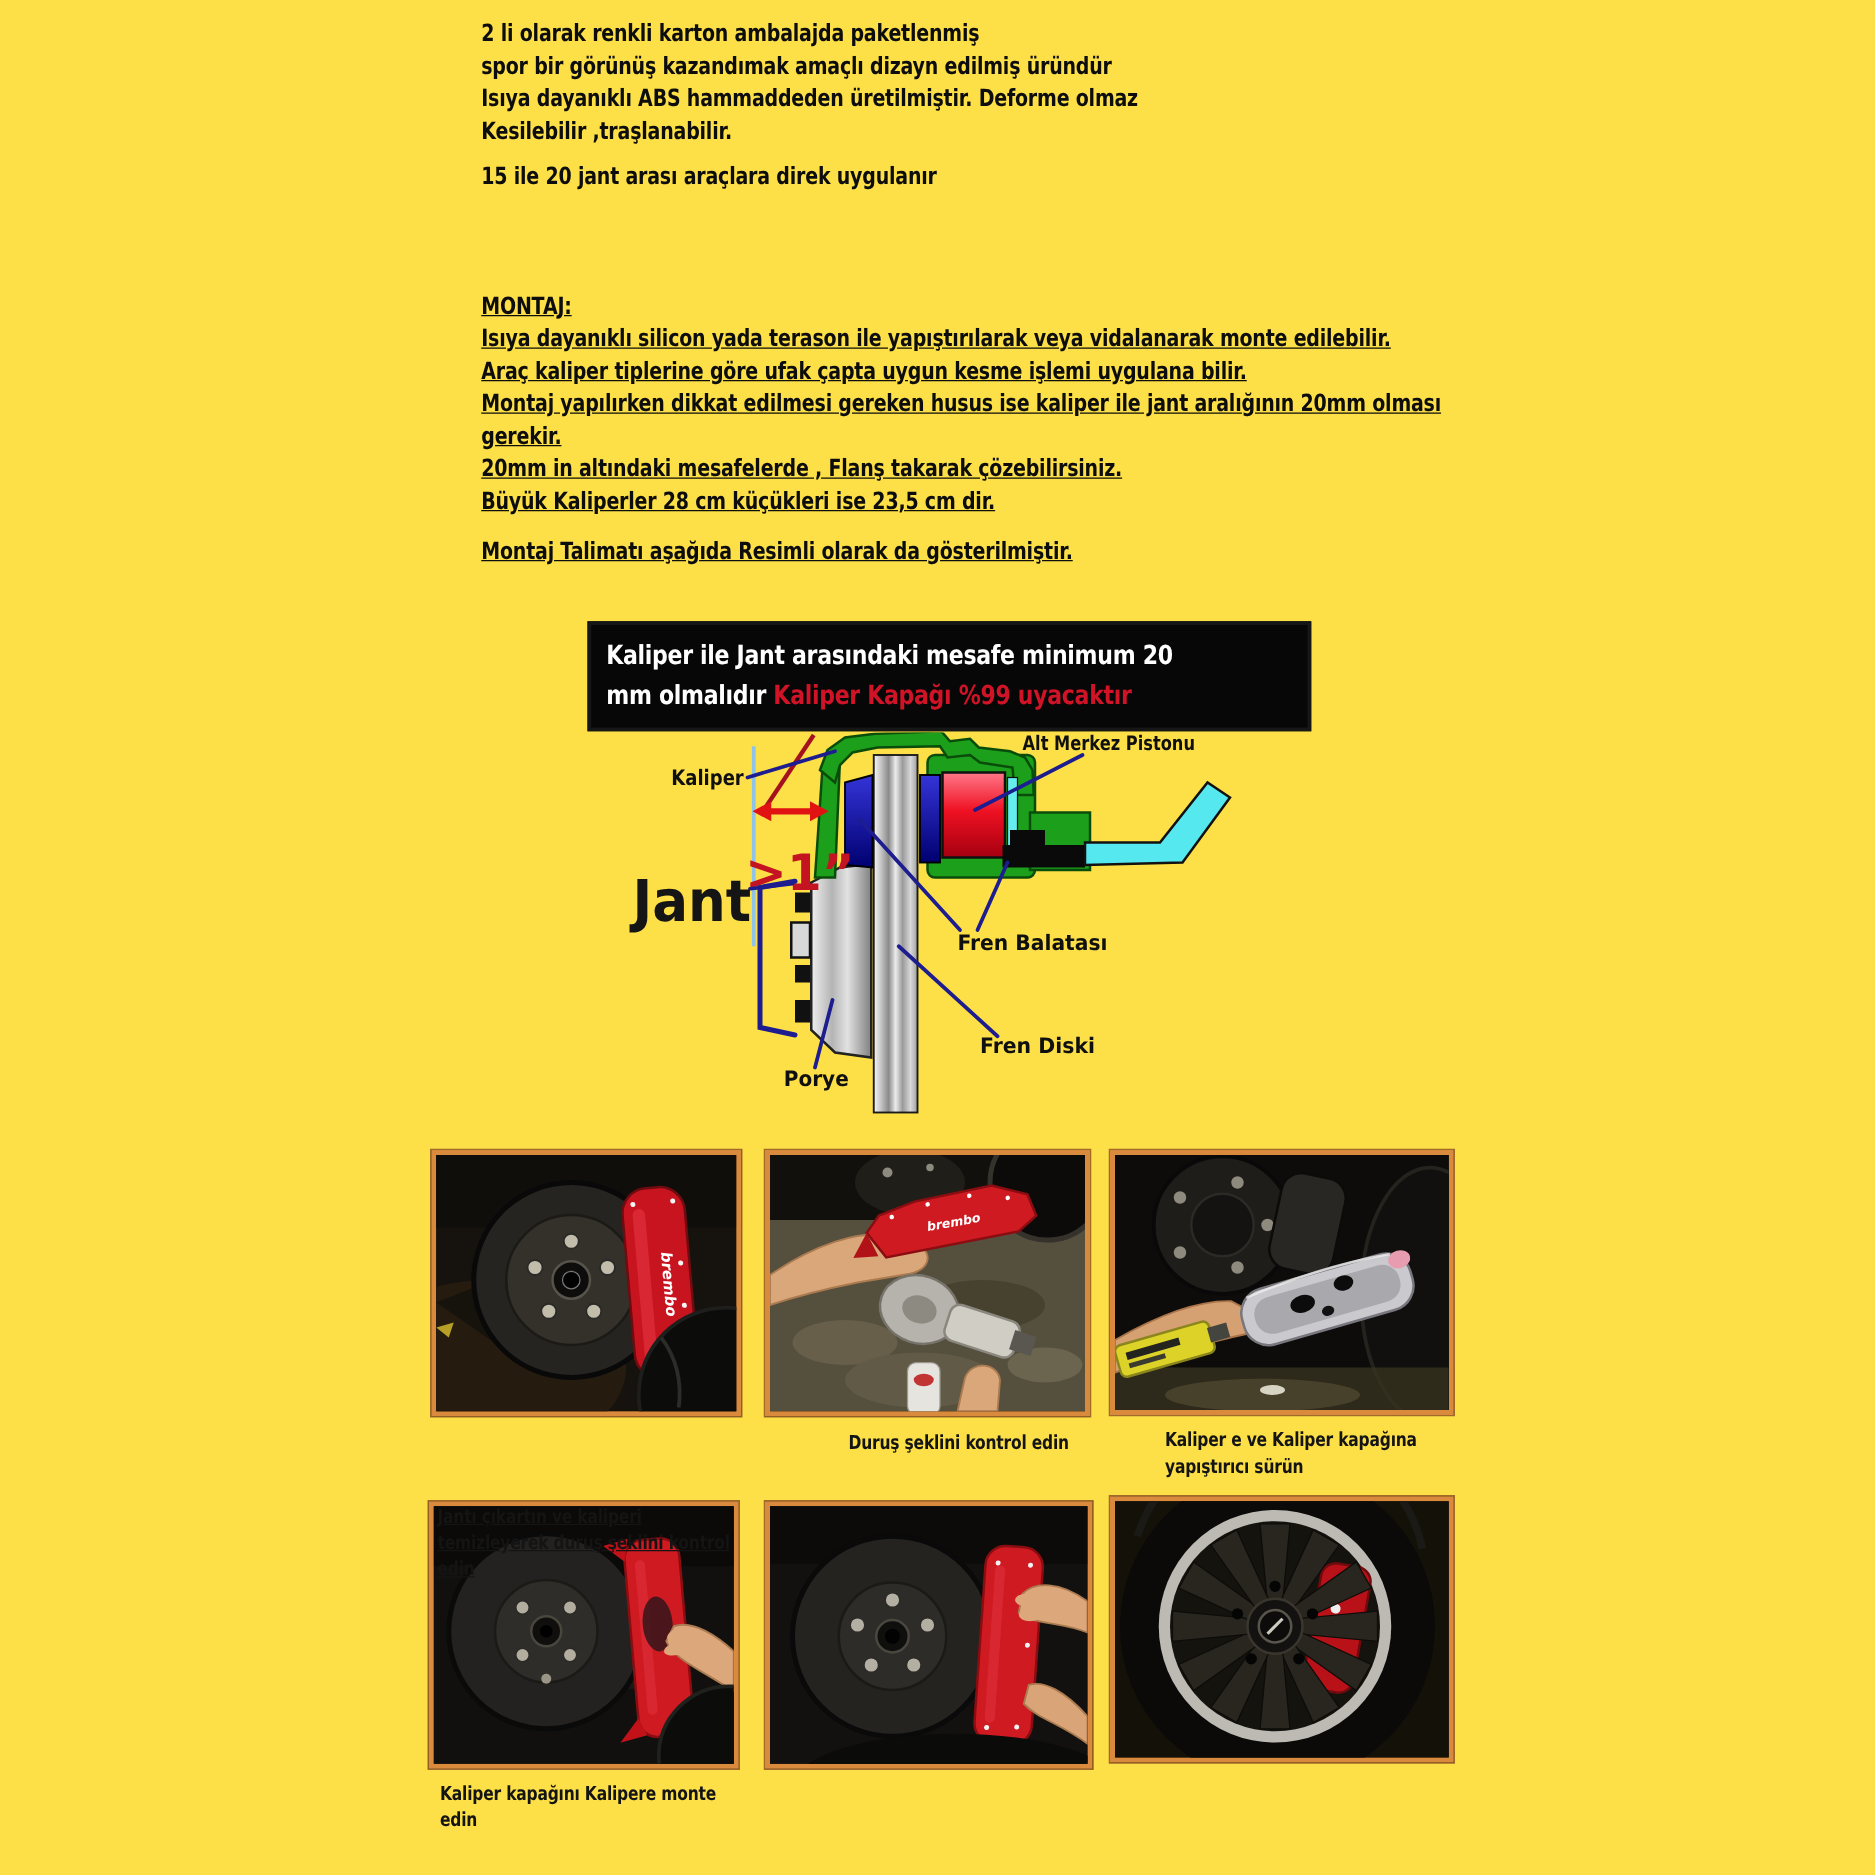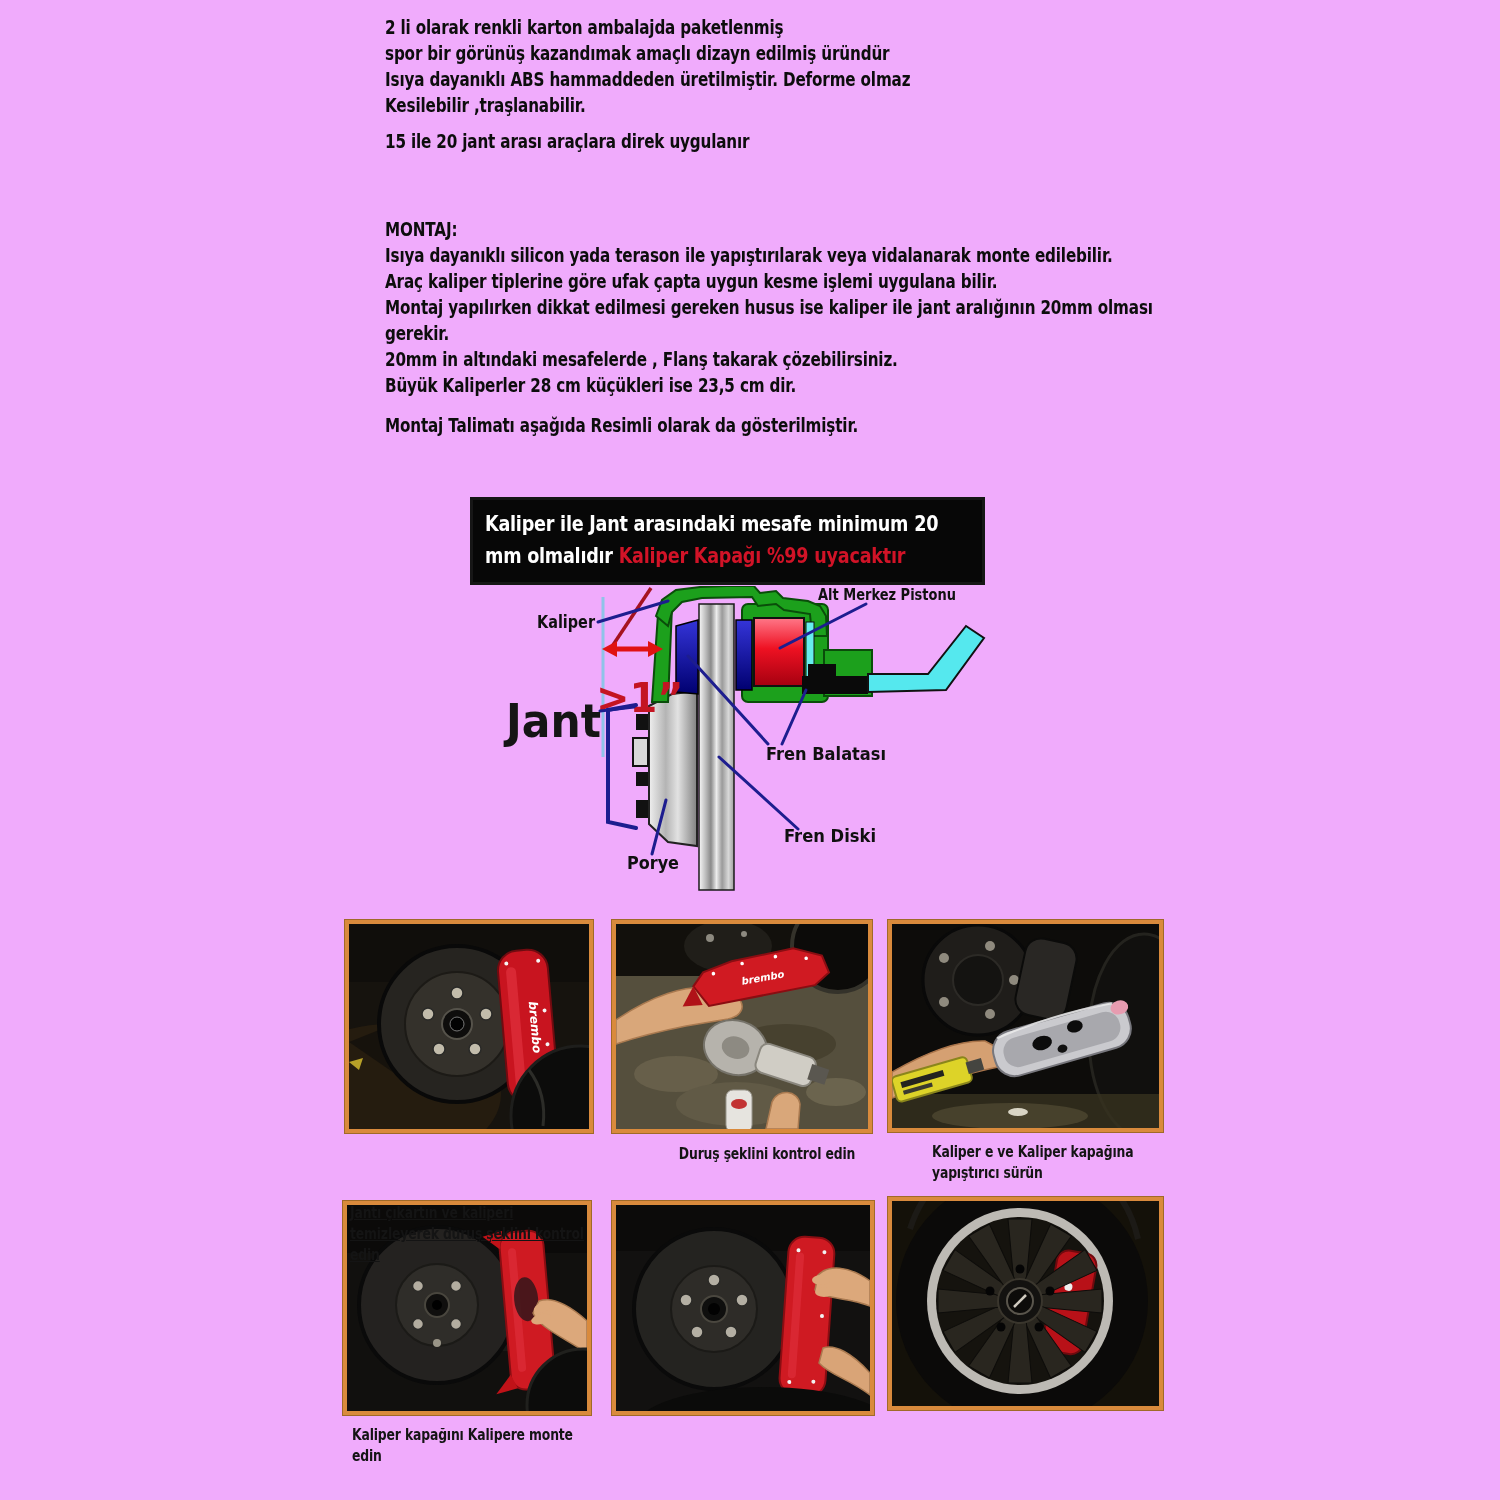--- a/index.html
+++ b/index.html
@@ -1,23 +1,23 @@
 <!DOCTYPE html>
 <html><head>
 <meta charset="utf-8">
 <style>
   html,body{margin:0;padding:0;background:#ffffff;}
-  #canvas{position:relative;width:1500px;height:1500px;background:#f0abfc;overflow:hidden;
+  #canvas{position:relative;width:1500px;height:1500px;background:#fde047;overflow:hidden;
           font-family:"DejaVu Sans","Liberation Sans",sans-serif;color:#0d0d0d;}
   .txtblock{position:absolute;font-weight:bold;font-size:19px;line-height:26px;letter-spacing:-0.2px;}
   .condense{transform:scaleX(0.80);transform-origin:0 0;}
   .txtblock .line{white-space:nowrap;}
   .spacer10{height:10px;}
   .spacer14{height:14px;}
-  #banner{position:absolute;left:470px;top:497px;width:515px;height:88px;background:#070707;
+  #banner{position:absolute;left:470px;top:497px;width:579px;height:88px;background:#070707;
           border:3px solid #161616;box-sizing:border-box;padding:8px 22px 0 12px;}
   #banner .bin{transform:scaleX(0.84);transform-origin:0 0;font-weight:bold;font-size:21px;
           line-height:32px;color:#ffffff;white-space:nowrap;letter-spacing:-0.3px;}
   .bred{color:#d11327;}
   .photo{position:absolute;border:4px solid #d98a3c;box-shadow:0 0 0 1px #a06a28;background:#000;
          box-sizing:border-box;}
   .photo svg{display:block;}
   .caption{position:absolute;font-weight:bold;font-size:15.5px;line-height:21px;color:#141414;}
   .caption .cap-inner{transform:scaleX(0.80);transform-origin:0 0;letter-spacing:-0.2px;}
   #diagram-svg{position:absolute;left:470px;top:586px;}
@@ -32,21 +32,21 @@
     <div class="condense">
       <div class="line">2 li olarak renkli karton  ambalajda paketlenmiş</div>
       <div class="line">spor bir görünüş kazandımak amaçlı dizayn edilmiş üründür</div>
       <div class="line"> Isıya dayanıklı ABS hammaddeden üretilmiştir. Deforme olmaz</div>
       <div class="line">Kesilebilir ,traşlanabilir.</div>
       <div class="spacer10"></div>
       <div class="line">15 ile 20  jant  arası   araçlara direk uygulanır</div>
     </div>
   </div>
 
-  <div class="txtblock" style="left:385px;top:216px;">
+  <div class="txtblock" style="left:385px;top:232px;text-decoration:underline;">
     <div class="condense">
       <div class="line">MONTAJ:</div>
       <div class="line">Isıya dayanıklı silicon yada terason ile yapıştırılarak veya  vidalanarak monte edilebilir.</div>
       <div class="line">Araç kaliper tiplerine göre ufak çapta uygun kesme işlemi uygulana bilir.</div>
       <div class="line">Montaj yapılırken dikkat edilmesi gereken husus ise kaliper ile jant aralığının 20mm olması</div>
       <div class="line">gerekir.</div>
       <div class="line">20mm in altındaki mesafelerde , Flanş takarak çözebilirsiniz.</div>
       <div class="line">Büyük Kaliperler 28 cm küçükleri ise 23,5 cm dir.</div>
       <div class="spacer14"></div>
       <div class="line">Montaj Talimatı aşağıda Resimli olarak da gösterilmiştir.</div>

